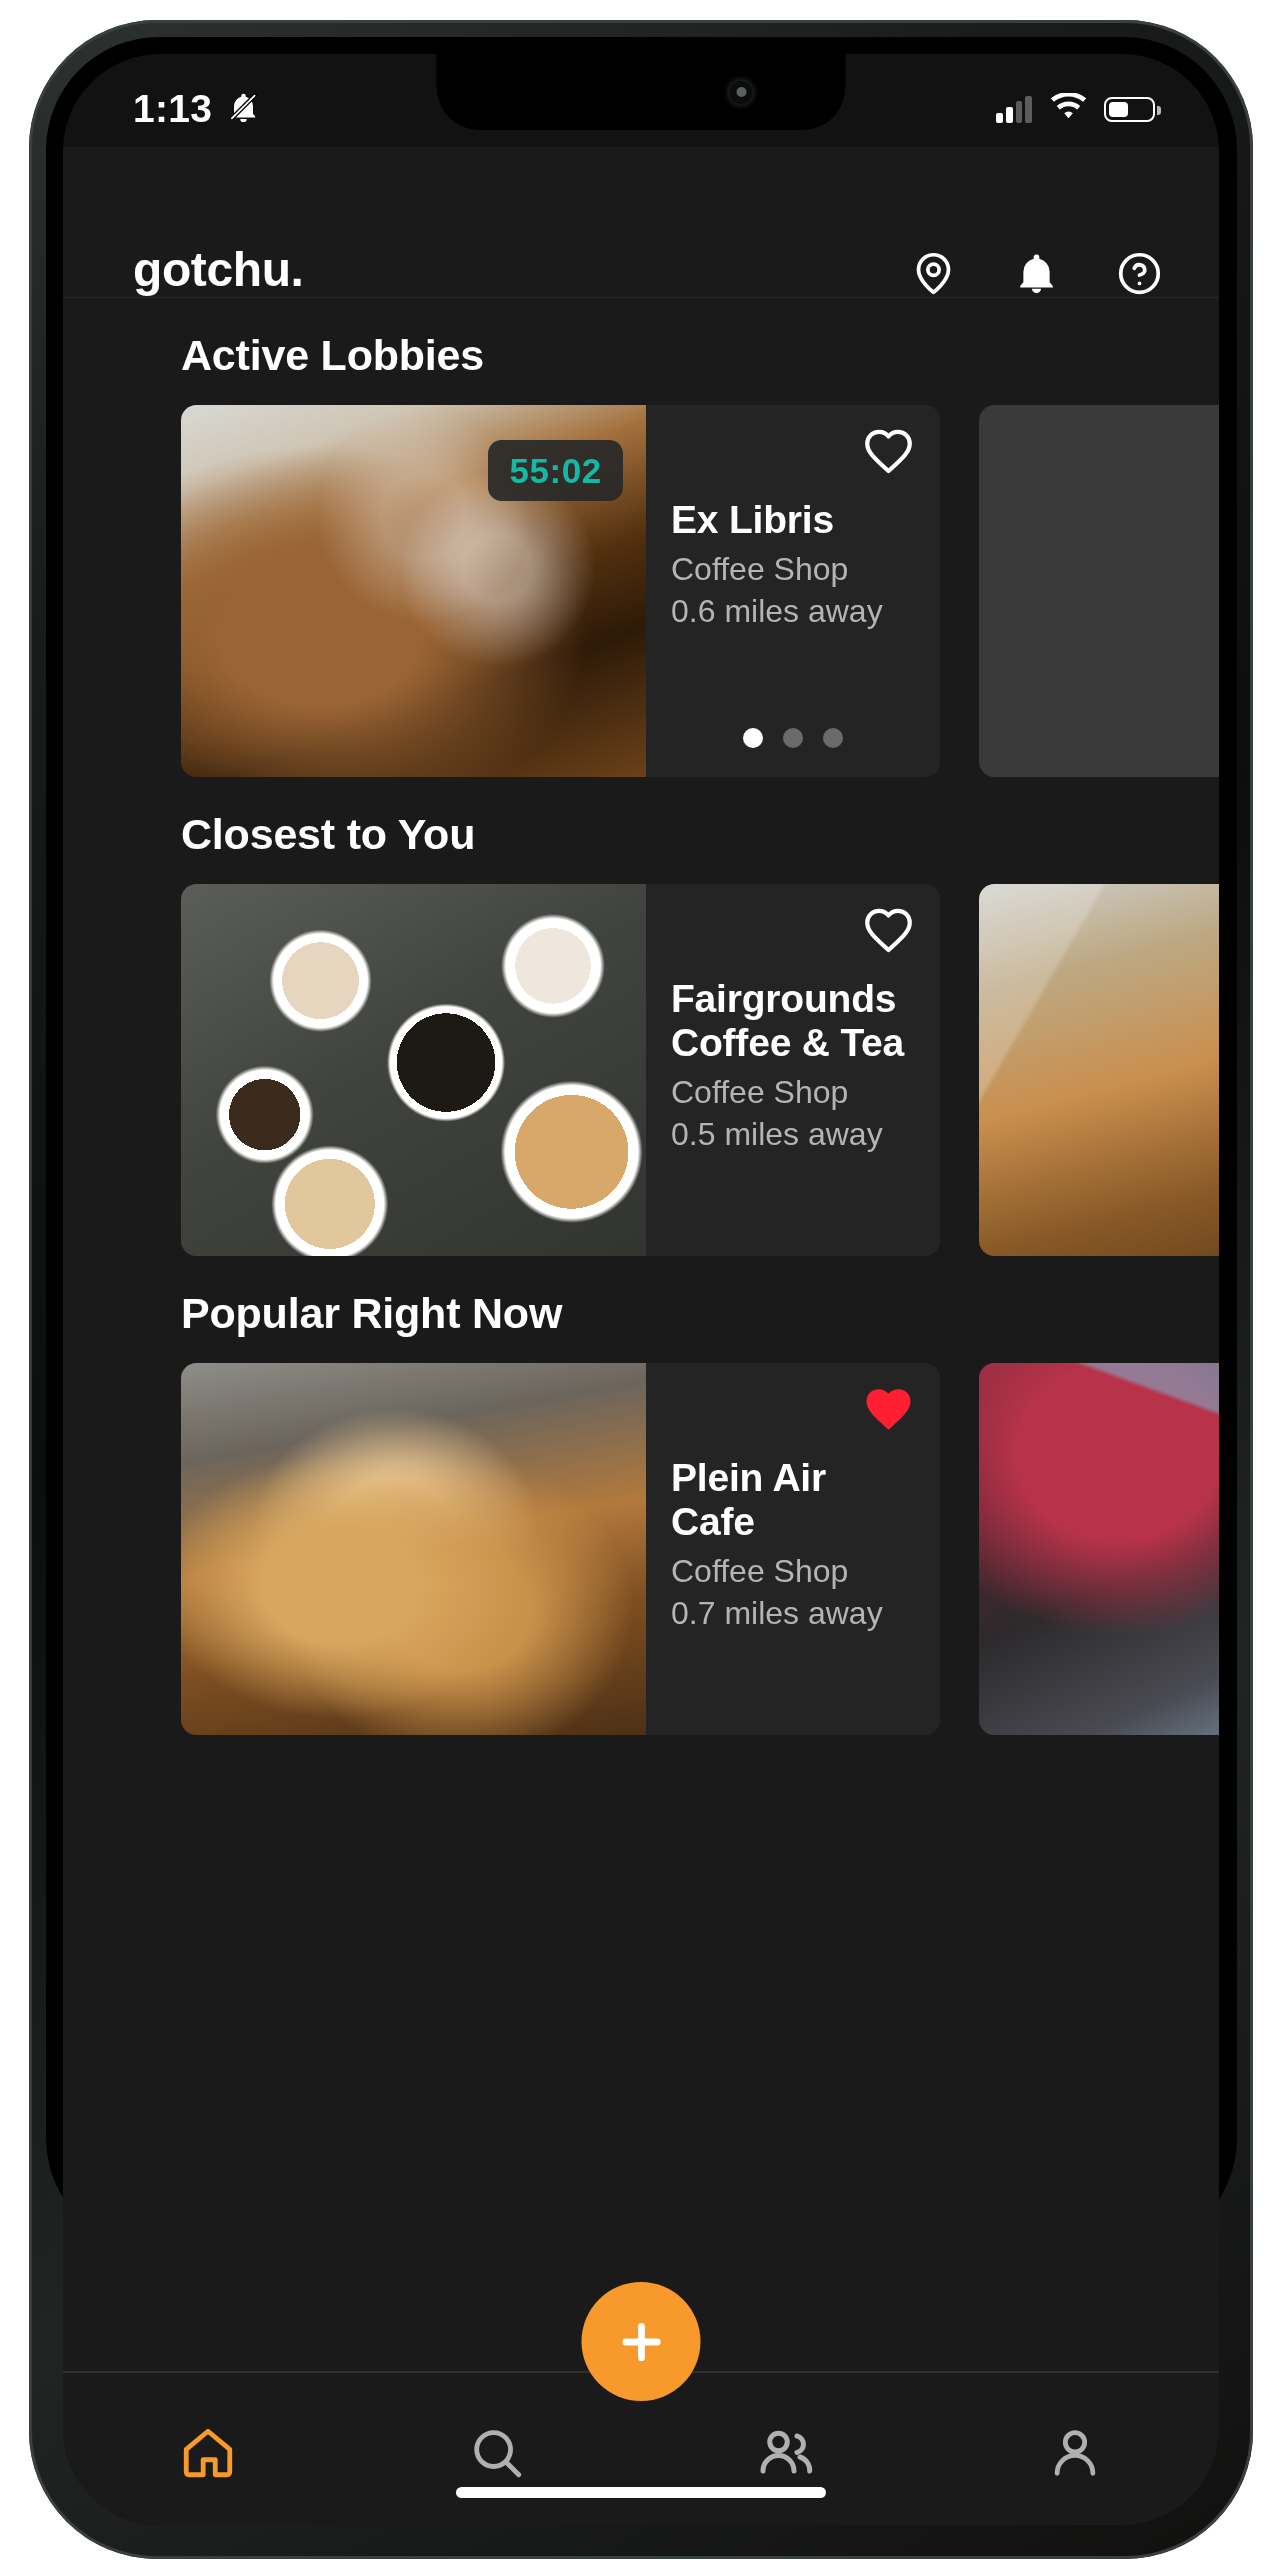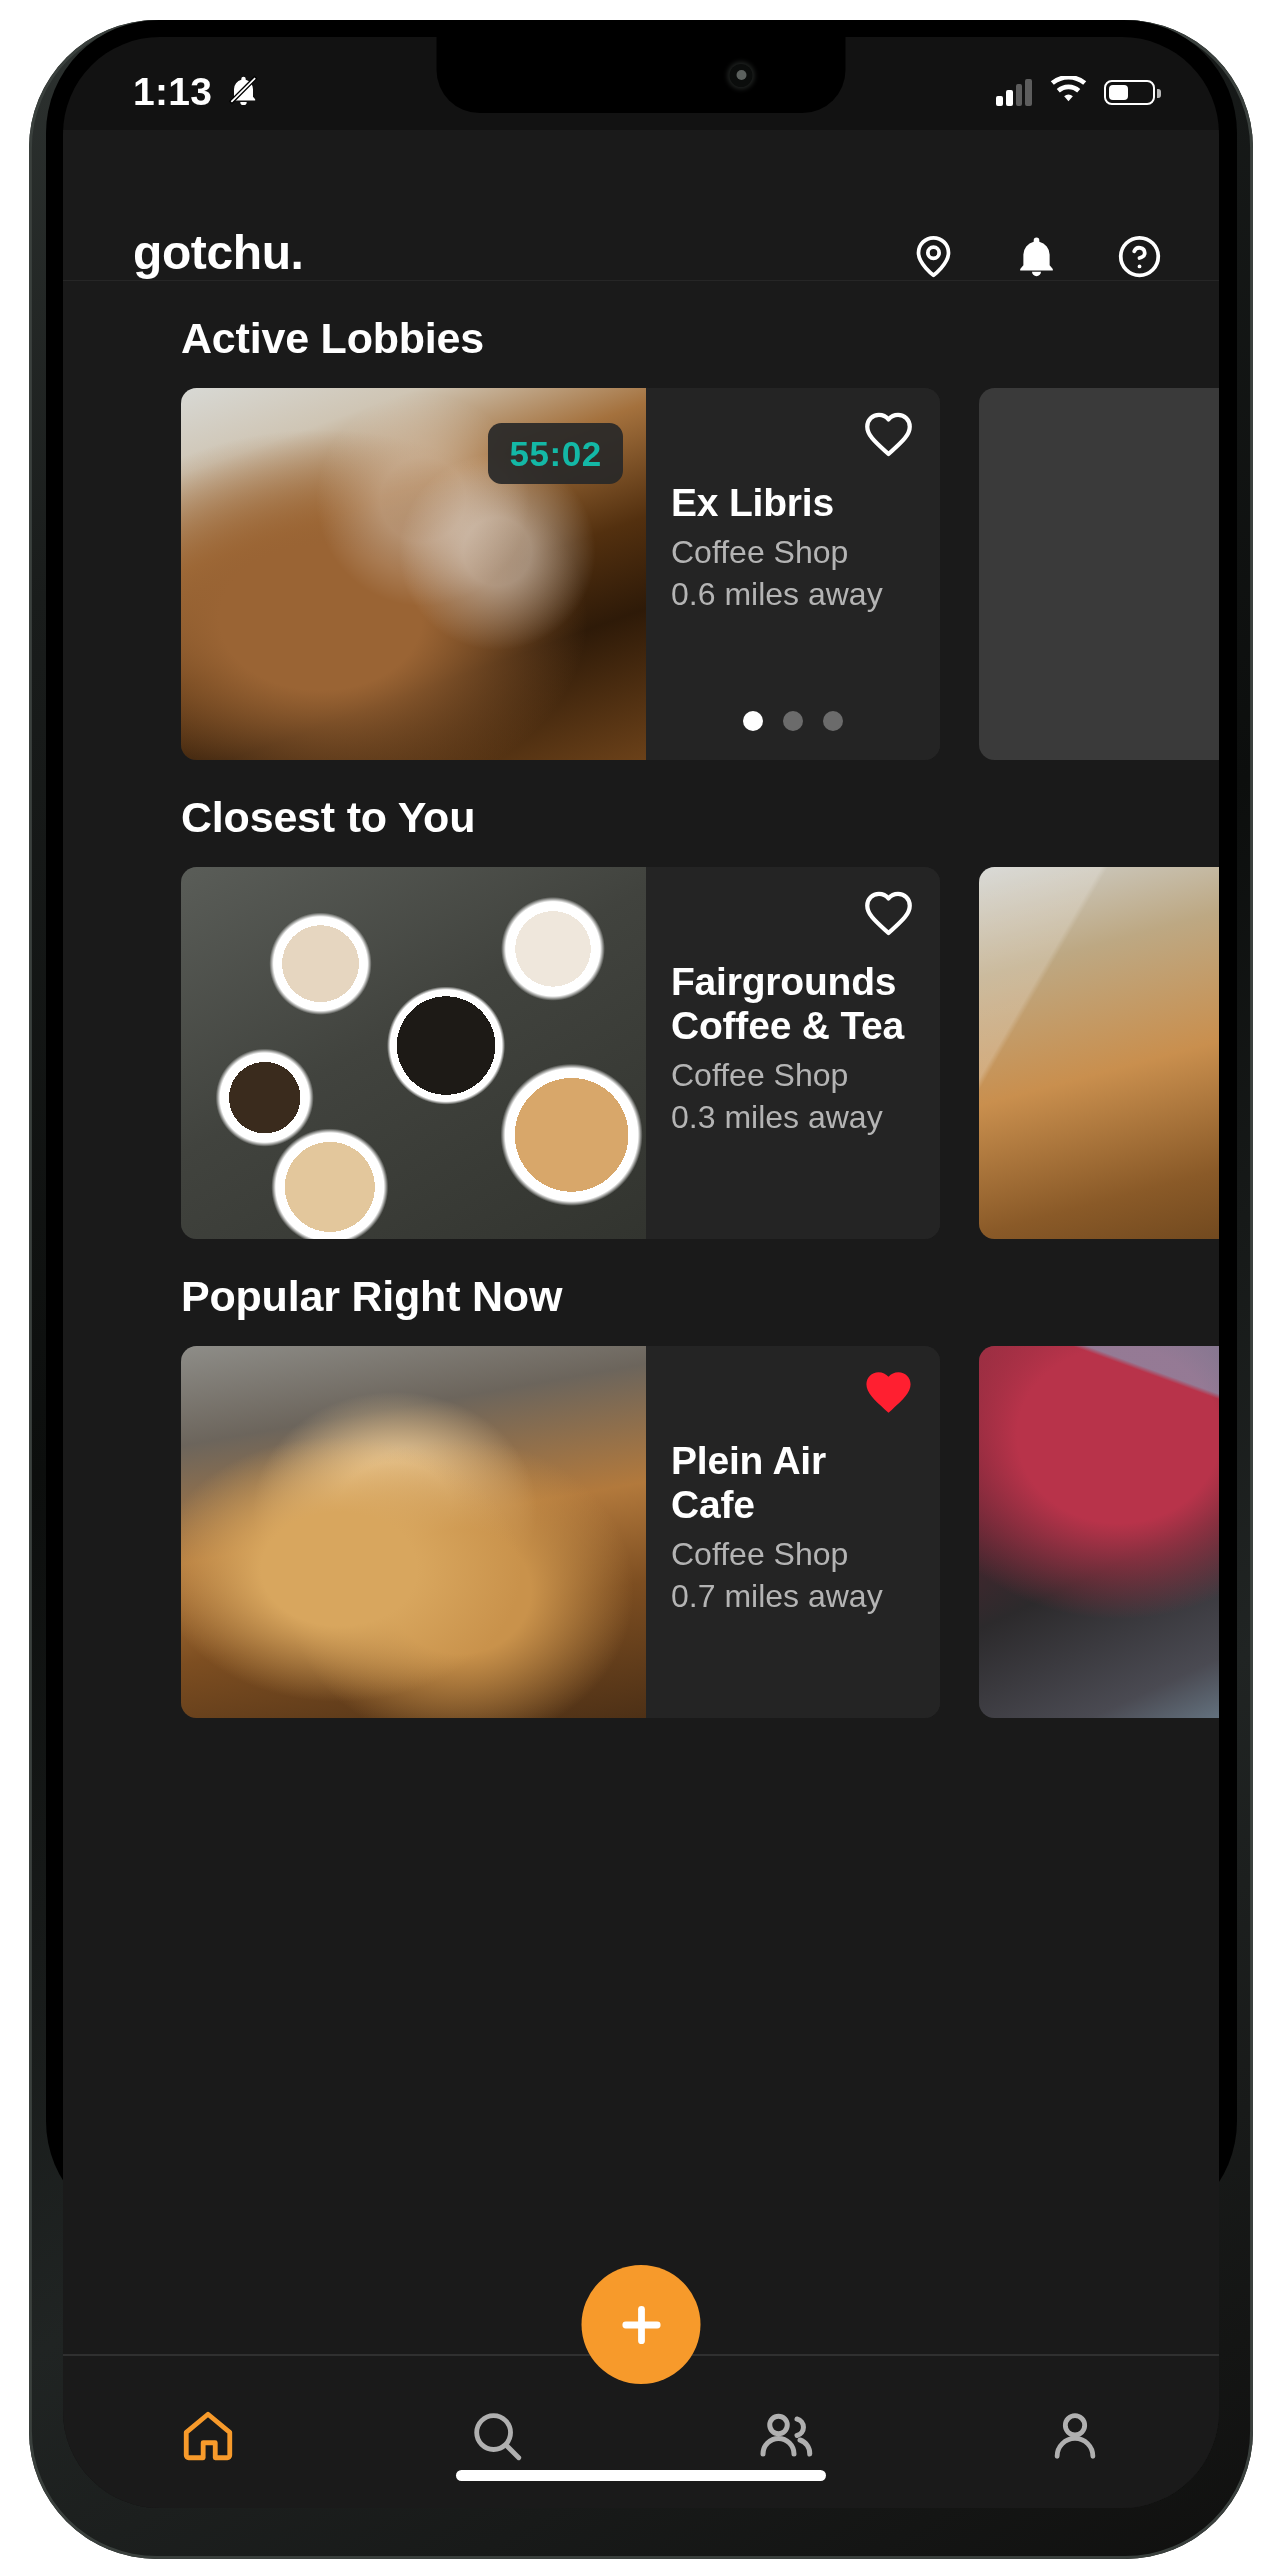--- a/index.html
+++ b/index.html
@@ -18,21 +18,21 @@
     left: 29px;
     top: 19.5px;
     width: 1224px;
     height: 2539px;
     border-radius: 128px;
     background: linear-gradient(150deg, #2d3230 0%, #191c1b 18%, #0c0e0d 45%, #202423 72%, #10100f 100%);
     box-shadow: 0 0 0 2.9px #3a403d inset;
   }
   #phone-inner-bezel {
     position: absolute;
-    left: 16.5px; top: 0;
+    left: 16.5px; top: 17px;
     width: 1191px; height: 2214px;
     border-radius: 113px;
     background: #000;
   }
   #screen {
     position: absolute;
     left: 17.5px; top: 17.5px;
     width: 1156px; height: 2471px;
     border-radius: 97px;
     background: #121212;
@@ -492,21 +492,21 @@
                 <div class="photo-coffeecups"></div>
               </div>
               <div class="card-body">
                 <div class="fav-btn">
                   <svg width="51" height="47" viewBox="0 0 24 22" fill="none" stroke="#fff" stroke-width="2" stroke-linecap="round" stroke-linejoin="round">
                     <path d="M12 20.2l-1.45-1.32C5.4 14.2 2 11.1 2 7.3 2 4.2 4.42 1.8 7.5 1.8c1.74 0 3.41.81 4.5 2.09A5.98 5.98 0 0 1 16.5 1.8C19.58 1.8 22 4.2 22 7.3c0 3.8-3.4 6.9-8.55 11.58L12 20.2z"></path>
                   </svg>
                 </div>
                 <div class="card-name">Fairgrounds Coffee &amp; Tea</div>
                 <div class="card-category">Coffee Shop</div>
-                <div class="card-distance">0.3 miles away</div>
+                <div class="card-distance">0.5 miles away</div>
               </div>
             </div>
 
             <div class="card">
               <div class="card-photo">
                 <div class="photo-woodchair"></div>
               </div>
 
             </div>
 

